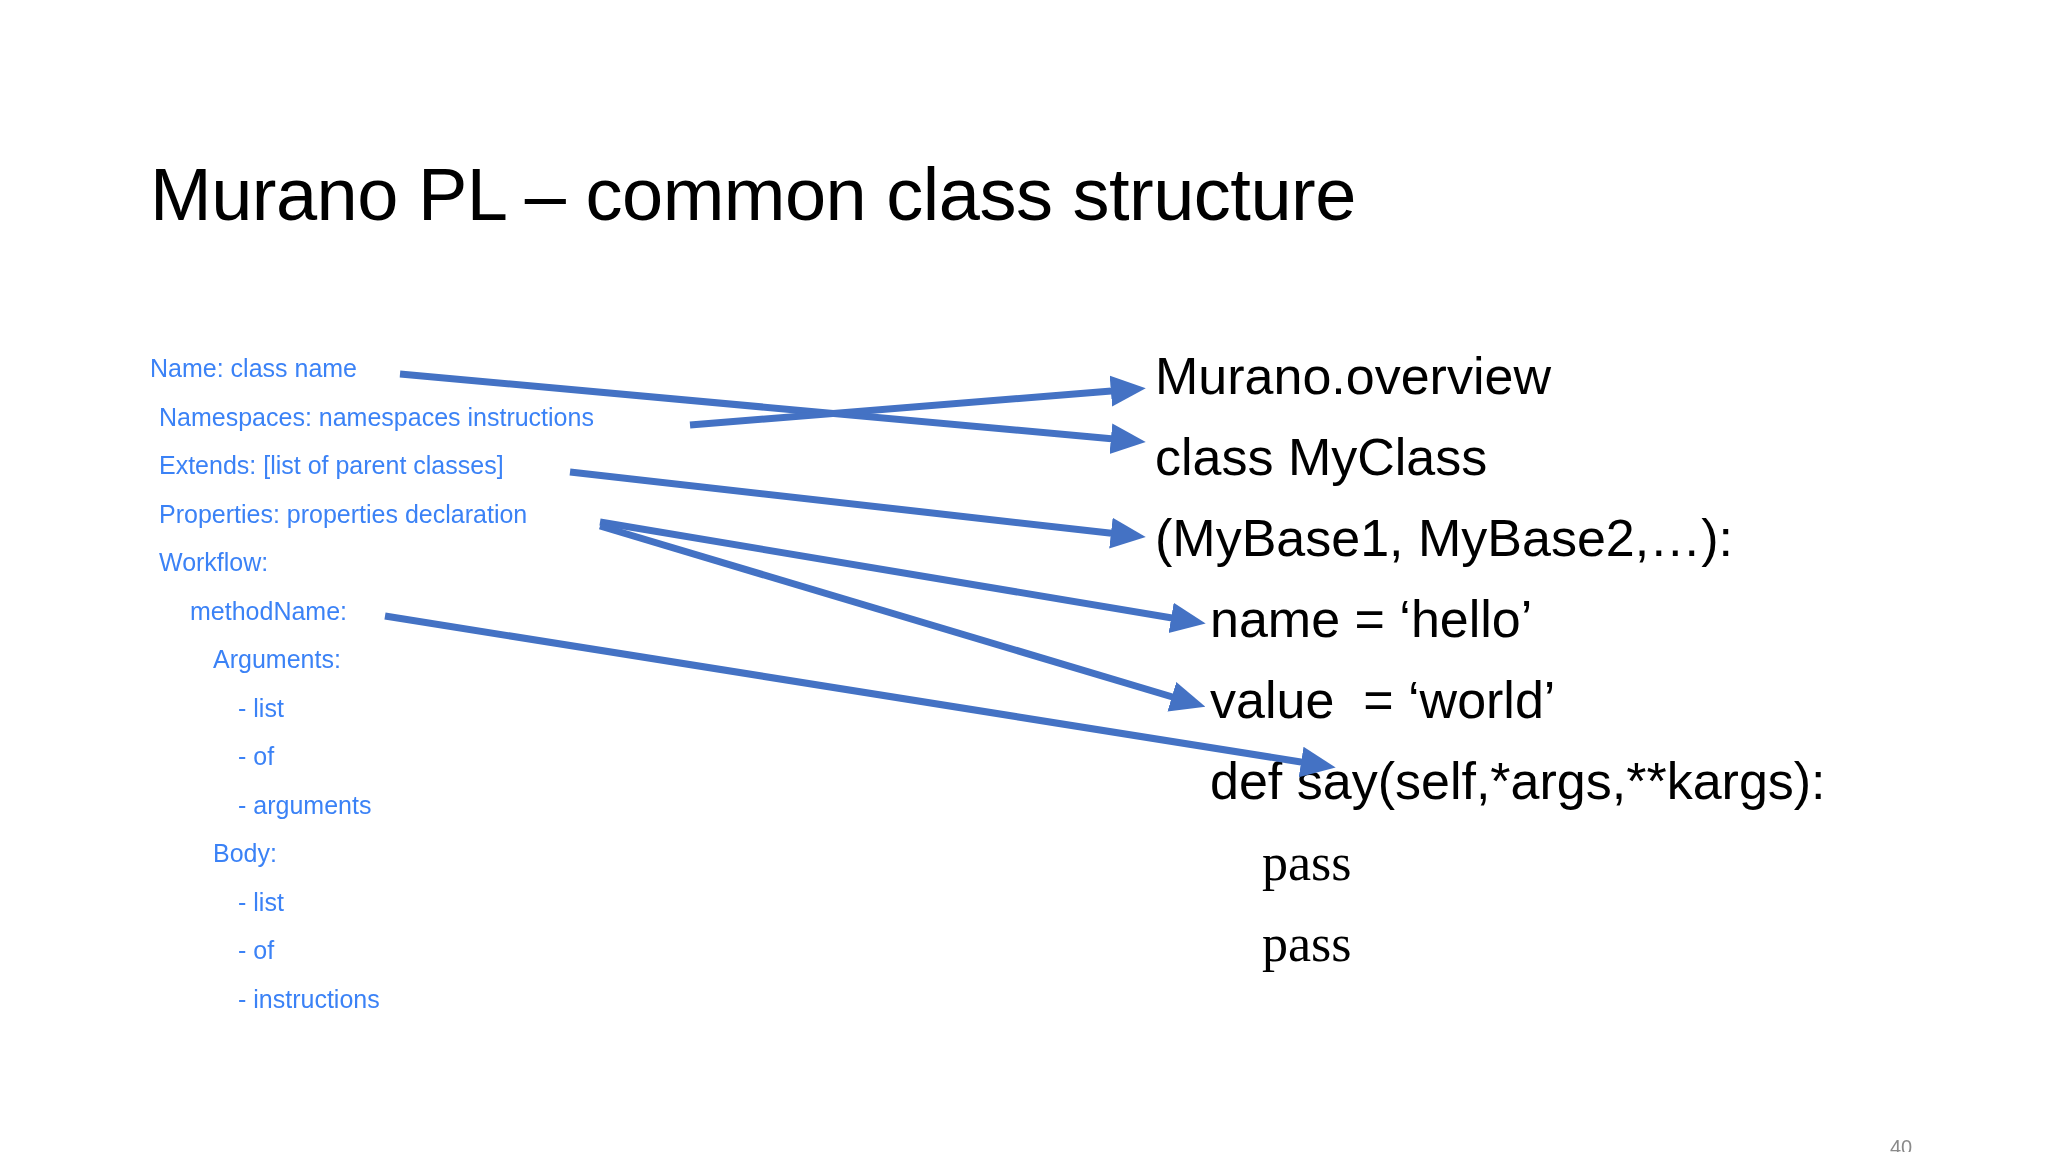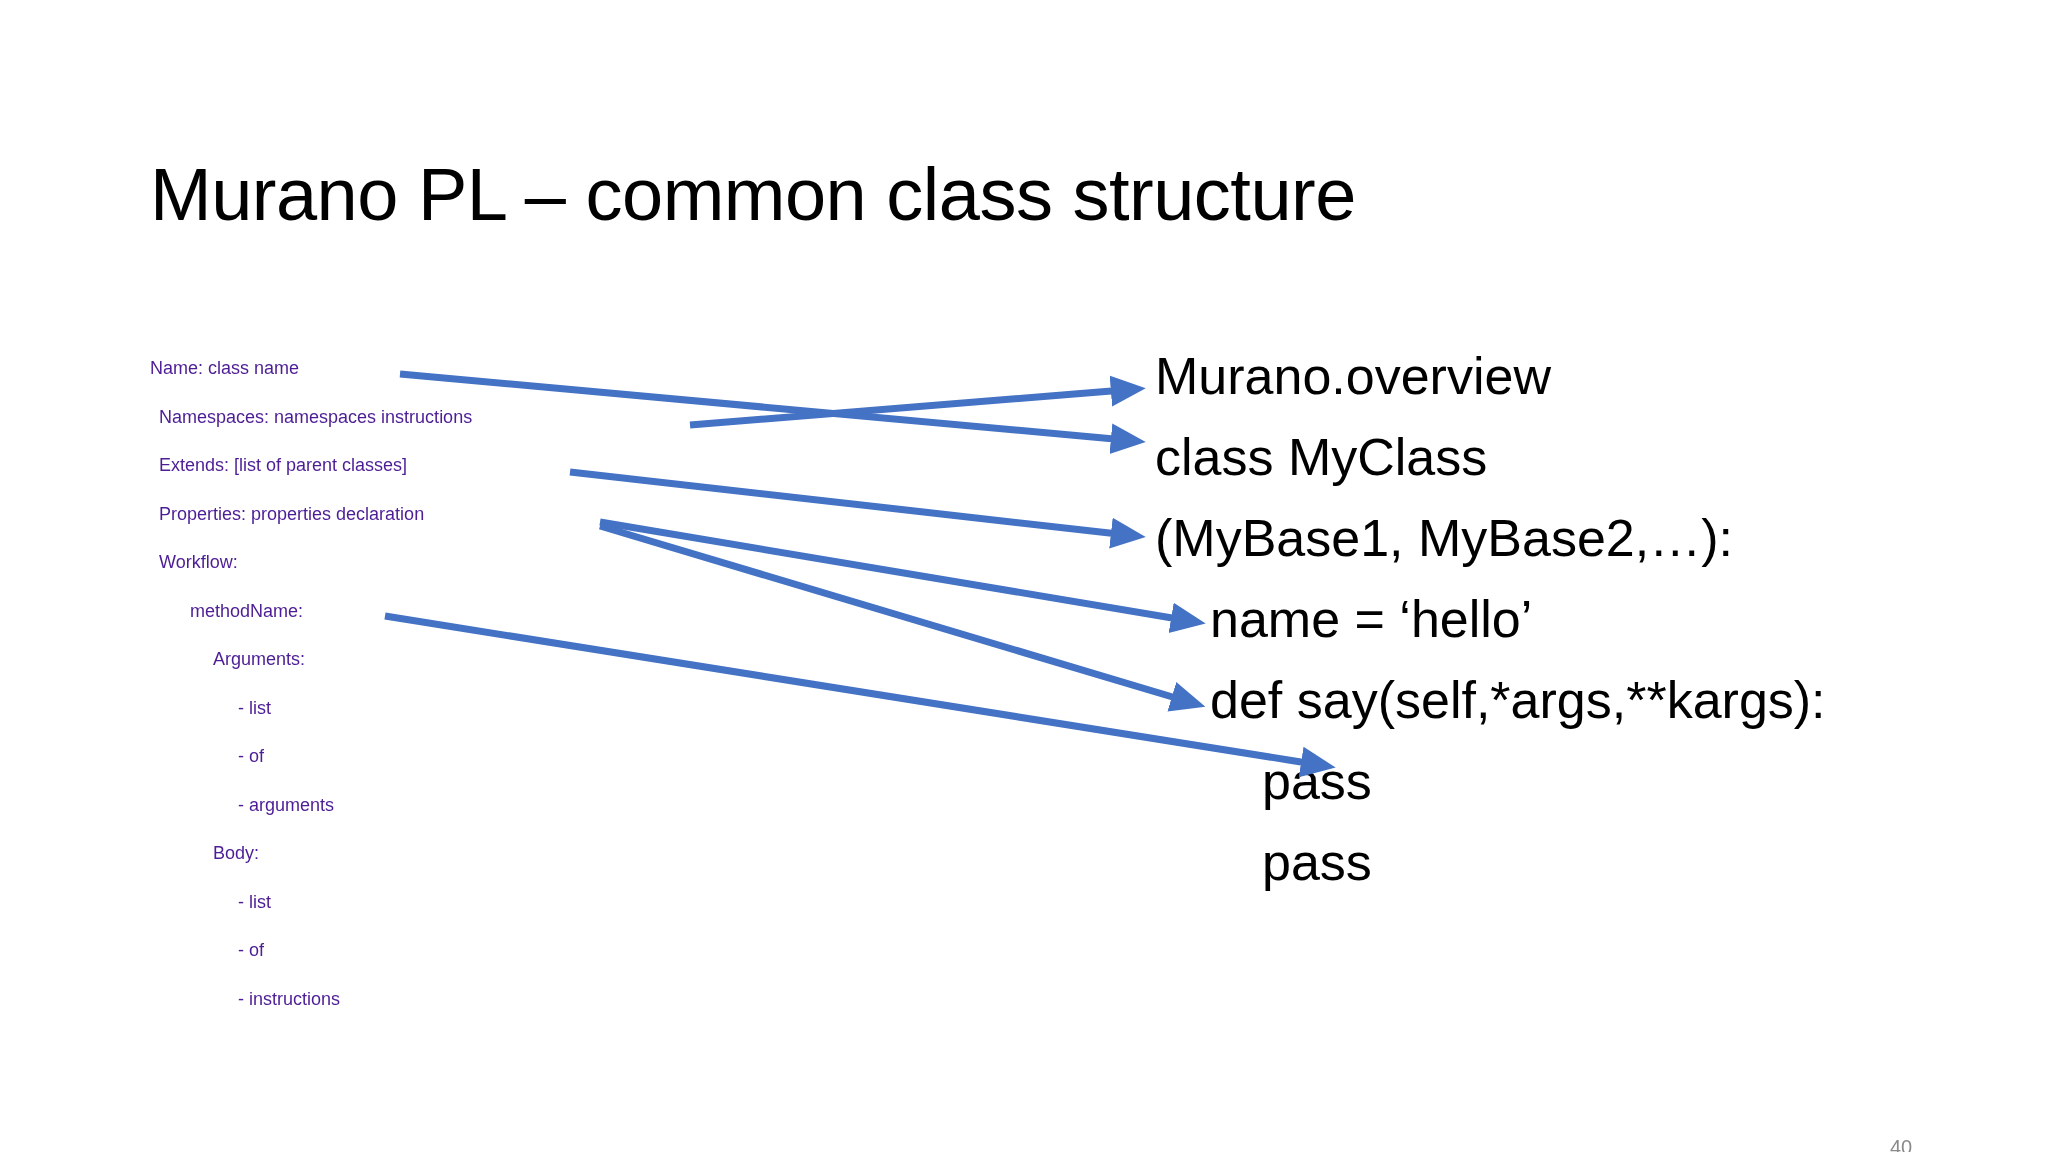--- a/index.html
+++ b/index.html
@@ -32,24 +32,24 @@
   }
 
   
   #structure-block {
     position: absolute;
     left: 150px;
     top: 300px;
     width: 620px;
   }
   .struct-line {
-    font-size: 18px;
+    font-size: 25px;
     line-height: 48.5px;
     white-space: pre;
-    color: #4c1d95;
+    color: #3b82f6;
   }
   .ind-0 { padding-left: 0px; }
   .ind-1 { padding-left: 9px; }
   .ind-2 { padding-left: 40px; }
   .ind-3 { padding-left: 63px; }
   .ind-4 { padding-left: 88px; }
 
   
   #code-block {
     position: absolute;
@@ -57,21 +57,21 @@
     top: 292px;
     width: 820px;
   }
   .code-line {
     font-size: 52px;
     line-height: 81px;
     white-space: pre;
     color: #000000;
   }
   .code-ind-1 { padding-left: 55px; }
-  .code-ind-2 { padding-left: 107px; }
+  .code-ind-2 { padding-left: 107px; font-family: Liberation Serif, serif; }
 
   
   #arrows {
     position: absolute;
     left: 0;
     top: 0;
     width: 2048px;
     height: 1152px;
     pointer-events: none;
   }
@@ -107,20 +107,21 @@
     <div class="struct-line ind-4">- list</div>
     <div class="struct-line ind-4">- of</div>
     <div class="struct-line ind-4">- instructions</div>
   </div>
 
   <div id="code-block">
     <div class="code-line">Murano.overview</div>
     <div class="code-line">class MyClass</div>
     <div class="code-line">(MyBase1, MyBase2,…):</div>
     <div class="code-line code-ind-1">name = ‘hello’</div>
+    <div class="code-line code-ind-1">value  = ‘world’</div>
     <div class="code-line code-ind-1">def say(self,*args,**kargs):</div>
     <div class="code-line code-ind-2">pass</div>
     <div class="code-line code-ind-2">pass</div>
   </div>
 
   <svg id="arrows" viewBox="0 0 2048 1152">
     <defs>
       <marker id="arrowhead" markerWidth="5" markerHeight="5" refX="3.6" refY="2.5" orient="auto" markerUnits="strokeWidth">
         <path d="M0,0.3 L5,2.5 L0,4.7 Z" fill="#4472C4"></path>
       </marker>

